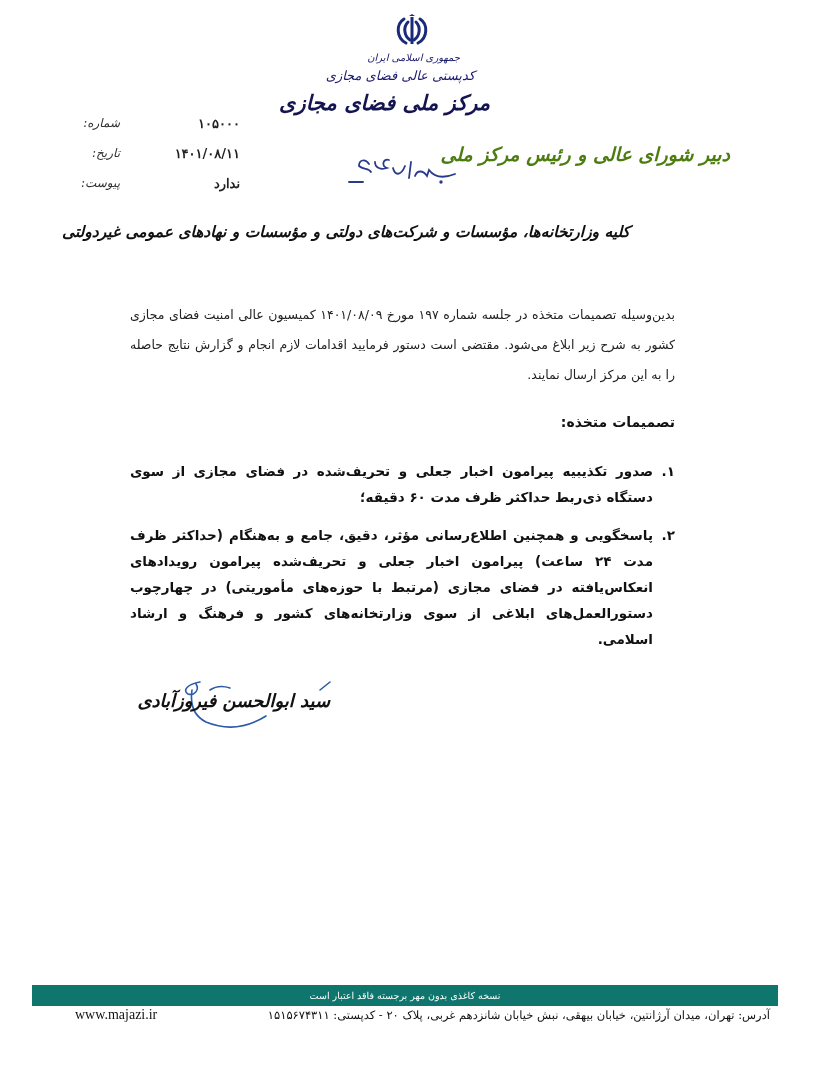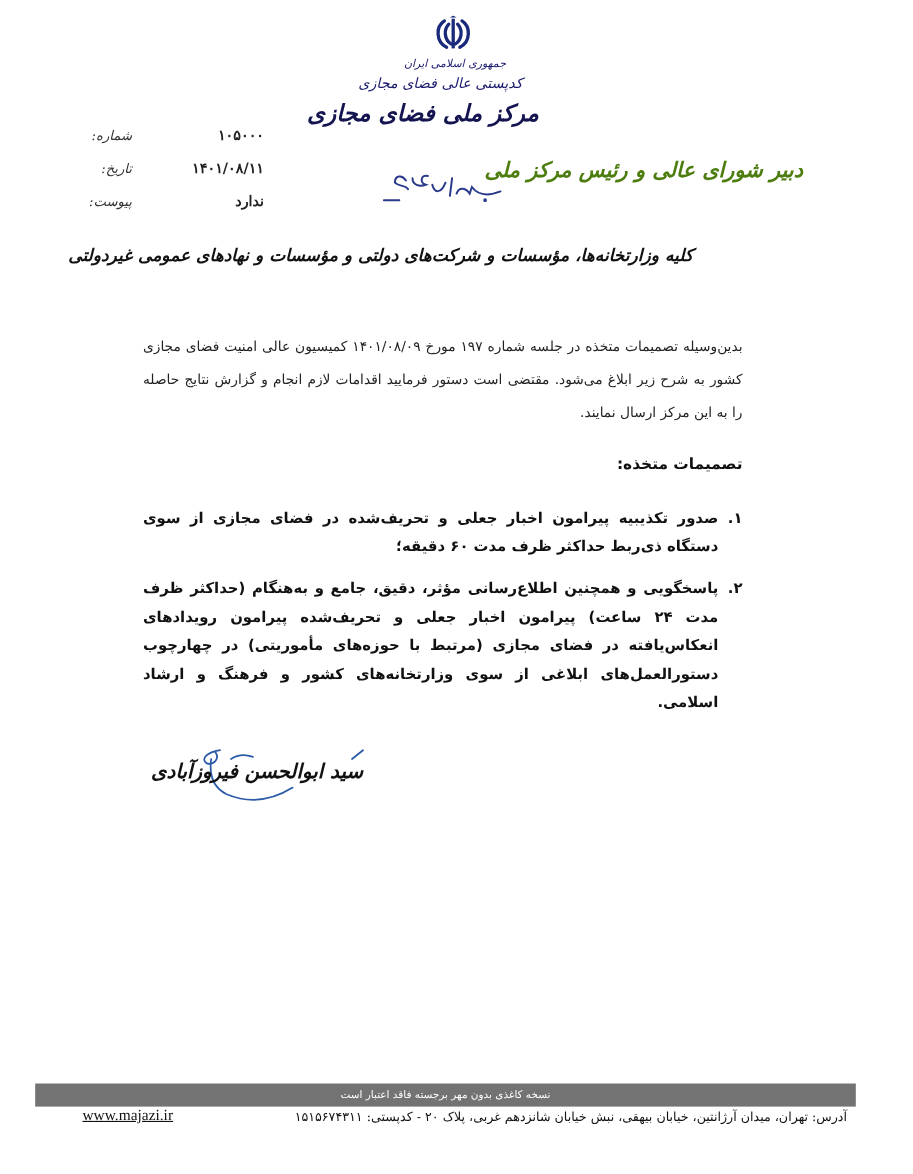--- a/index.html
+++ b/index.html
@@ -136,42 +136,41 @@
       direction: rtl; text-align: center;
       font-family: "DejaVu Serif", serif;
       font-size: 18px; font-weight: bold; font-style: italic;
       color: #111;
       white-space: nowrap;
     }
 
     
     .footer-bar {
       left: 32px; top: 985px; width: 746px; height: 21px;
-      background: #737373;
+      background: #0f766e;
       color: #ffffff;
       direction: rtl;
       text-align: center;
       font-family: "DejaVu Serif", serif;
       font-size: 9.5px;
       line-height: 21px;
     }
     .footer-address {
       left: 220px; top: 1008px; width: 550px;
       direction: rtl; text-align: right;
       font-family: "DejaVu Serif", serif;
       font-size: 11.5px;
       color: #111;
       white-space: nowrap;
     }
     .footer-web {
       left: 75px; top: 1007px; width: 120px;
       font-family: "Liberation Serif", serif;
       font-size: 14px;
       color: #111;
-      text-decoration: underline;
     }
   </style>
 </head>
 <body>
 
 <div class="abs emblem">
   <svg width="40" height="34" viewBox="0 0 40 34">
     <g fill="none" stroke="#1a2a7a" stroke-width="3" stroke-linecap="round">
       <path d="M12 5 C4 10 4 24 14 29"></path>
       <path d="M28 5 C36 10 36 24 26 29"></path>

